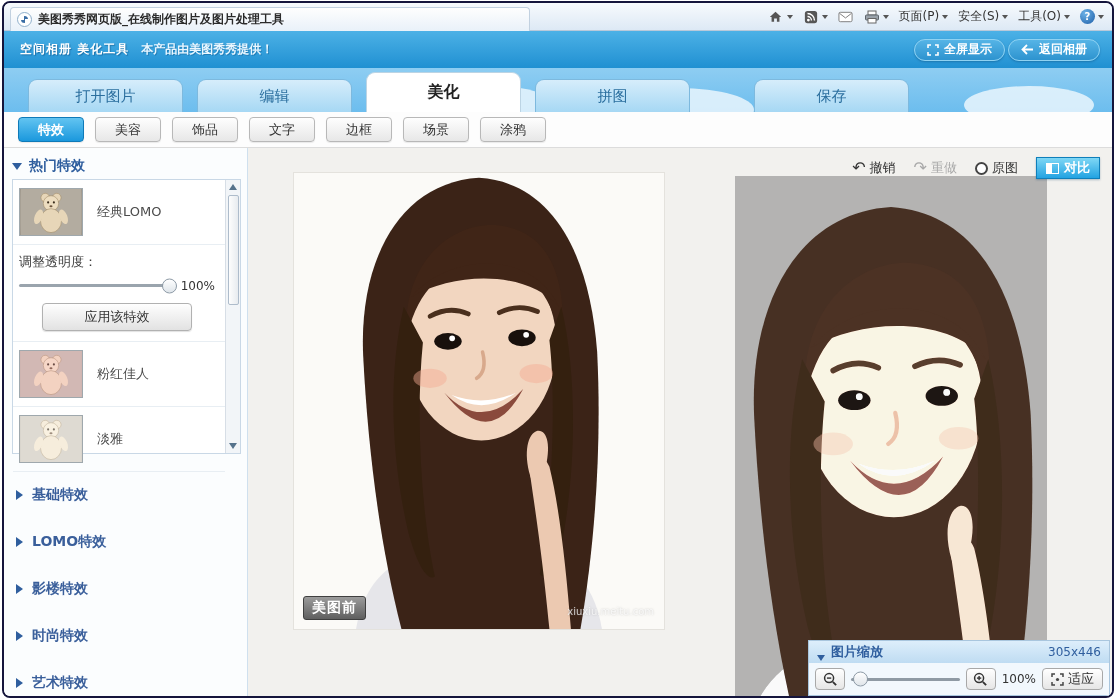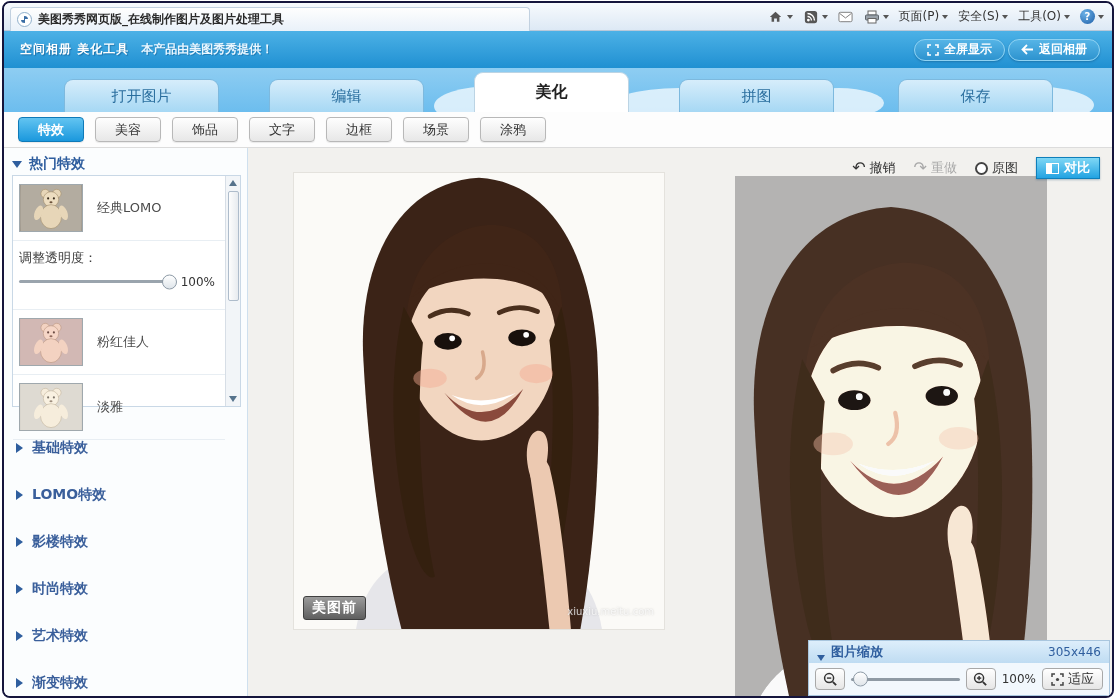--- a/index.html
+++ b/index.html
@@ -24,21 +24,21 @@
   .ah-left { display:flex; align-items:baseline; gap:12px; }
   .ah-title { color:#fff; font-size:12px; font-weight:bold; letter-spacing:1px; text-shadow:1px 1px 1px rgba(0,60,110,.45); }
   .ah-sub { color:#eaf7ff; font-size:12px; font-weight:bold; text-shadow:1px 1px 0 rgba(0,60,110,.3); }
   .ah-right { display:flex; gap:3px; }
   .ah-btn { display:flex; align-items:center; gap:5px; height:22px; padding:0 12px; border-radius:12px; background:linear-gradient(#55b4e6,#2d93cf); border:1px solid #8fd2f2; color:#fff; font-size:12px; font-weight:bold; cursor:pointer; box-shadow:0 1px 2px rgba(0,50,90,.3); }
 
   
   .tabbar { position:relative; height:44px; background:linear-gradient(#8ecdf2,#6cbdee); overflow:visible; }
   .cloud { position:absolute; background:#eaf6fd; border-radius:50%; opacity:.85; }
   .tabs { position:absolute; left:24px; bottom:0; display:flex; align-items:flex-end; gap:14px; height:44px; }
-  .tab { width:155px; height:33px; border-radius:9px 9px 0 0; background:linear-gradient(#d6edfb,#a6d8f4); border:1px solid #7db9de; border-bottom:none; display:flex; align-items:center; justify-content:center; font-size:15px; color:#2a6e9e; cursor:pointer;margin-left:36px; }
+  .tab { width:155px; height:33px; border-radius:9px 9px 0 0; background:linear-gradient(#d6edfb,#a6d8f4); border:1px solid #7db9de; border-bottom:none; display:flex; align-items:center; justify-content:center; font-size:15px; color:#2a6e9e; cursor:pointer; }
   .tab.active { height:40px; background:#fff; border-color:#bcd4e4; color:#222; font-weight:bold; font-size:16px; z-index:3; }
   .tab.save { margin-left:50px; }
 
   
   .subtoolbar { height:36px; background:#fdfdfd; border-bottom:1px solid #dcdcdc; display:flex; align-items:center; gap:11px; padding:0 14px; position:relative; z-index:2; }
   .chip { min-width:66px; height:25px; padding:0 12px; border-radius:4px; background:linear-gradient(#fefefe,#e7e7e7); border:1px solid #b8b8b8; font-size:13px; color:#333; display:flex; align-items:center; justify-content:center; cursor:pointer; box-shadow:0 1px 1px rgba(0,0,0,.08); }
   .chip.active { background:linear-gradient(#62c4f1,#1b98dd); border-color:#0f7ab8; color:#fff; font-weight:bold; }
 
   
   .content { display:flex; height:551px; }
@@ -245,20 +245,21 @@
           </div>
 
           <div class="opacity-block">
             <div class="op-label">调整透明度：</div>
             <div class="op-row">
               <div class="op-track">
                 <span class="op-handle"></span>
               </div>
               <span class="op-val">100%</span>
             </div>
+            <button class="apply-btn">应用该特效</button>
           </div>
 
           <div class="fx-item">
             <span class="thumb t-pink">
               <svg viewBox="0 0 64 48">
                     <rect width="64" height="48" fill="#c3bcb0"></rect>
                     <circle cx="26" cy="9" r="4.5" fill="#efdfc2" stroke="#a08c68" stroke-width=".6"></circle>
                     <circle cx="38" cy="9" r="4.5" fill="#efdfc2" stroke="#a08c68" stroke-width=".6"></circle>
                     <circle cx="32" cy="15" r="8" fill="#f3e5ca" stroke="#a08c68" stroke-width=".6"></circle>
                     <ellipse cx="32" cy="33" rx="11" ry="12.5" fill="#efdfc2" stroke="#a08c68" stroke-width=".6"></ellipse>
@@ -315,24 +316,20 @@
           <span class="tri-right"></span>
           <span>影楼特效</span>
         </div>
         <div class="cat-row">
           <span class="tri-right"></span>
           <span>时尚特效</span>
         </div>
         <div class="cat-row">
           <span class="tri-right"></span>
           <span>艺术特效</span>
-        </div>
-        <div class="cat-row">
-          <span class="tri-right"></span>
-          <span>渐变特效</span>
         </div>
       </div>
     </div>
 
     <div class="canvas">
       <div class="ctrl-row">
         <span class="ctrl">
           <span class="arrow-glyph">↶</span>
           <span>撤销</span>
         </span>

